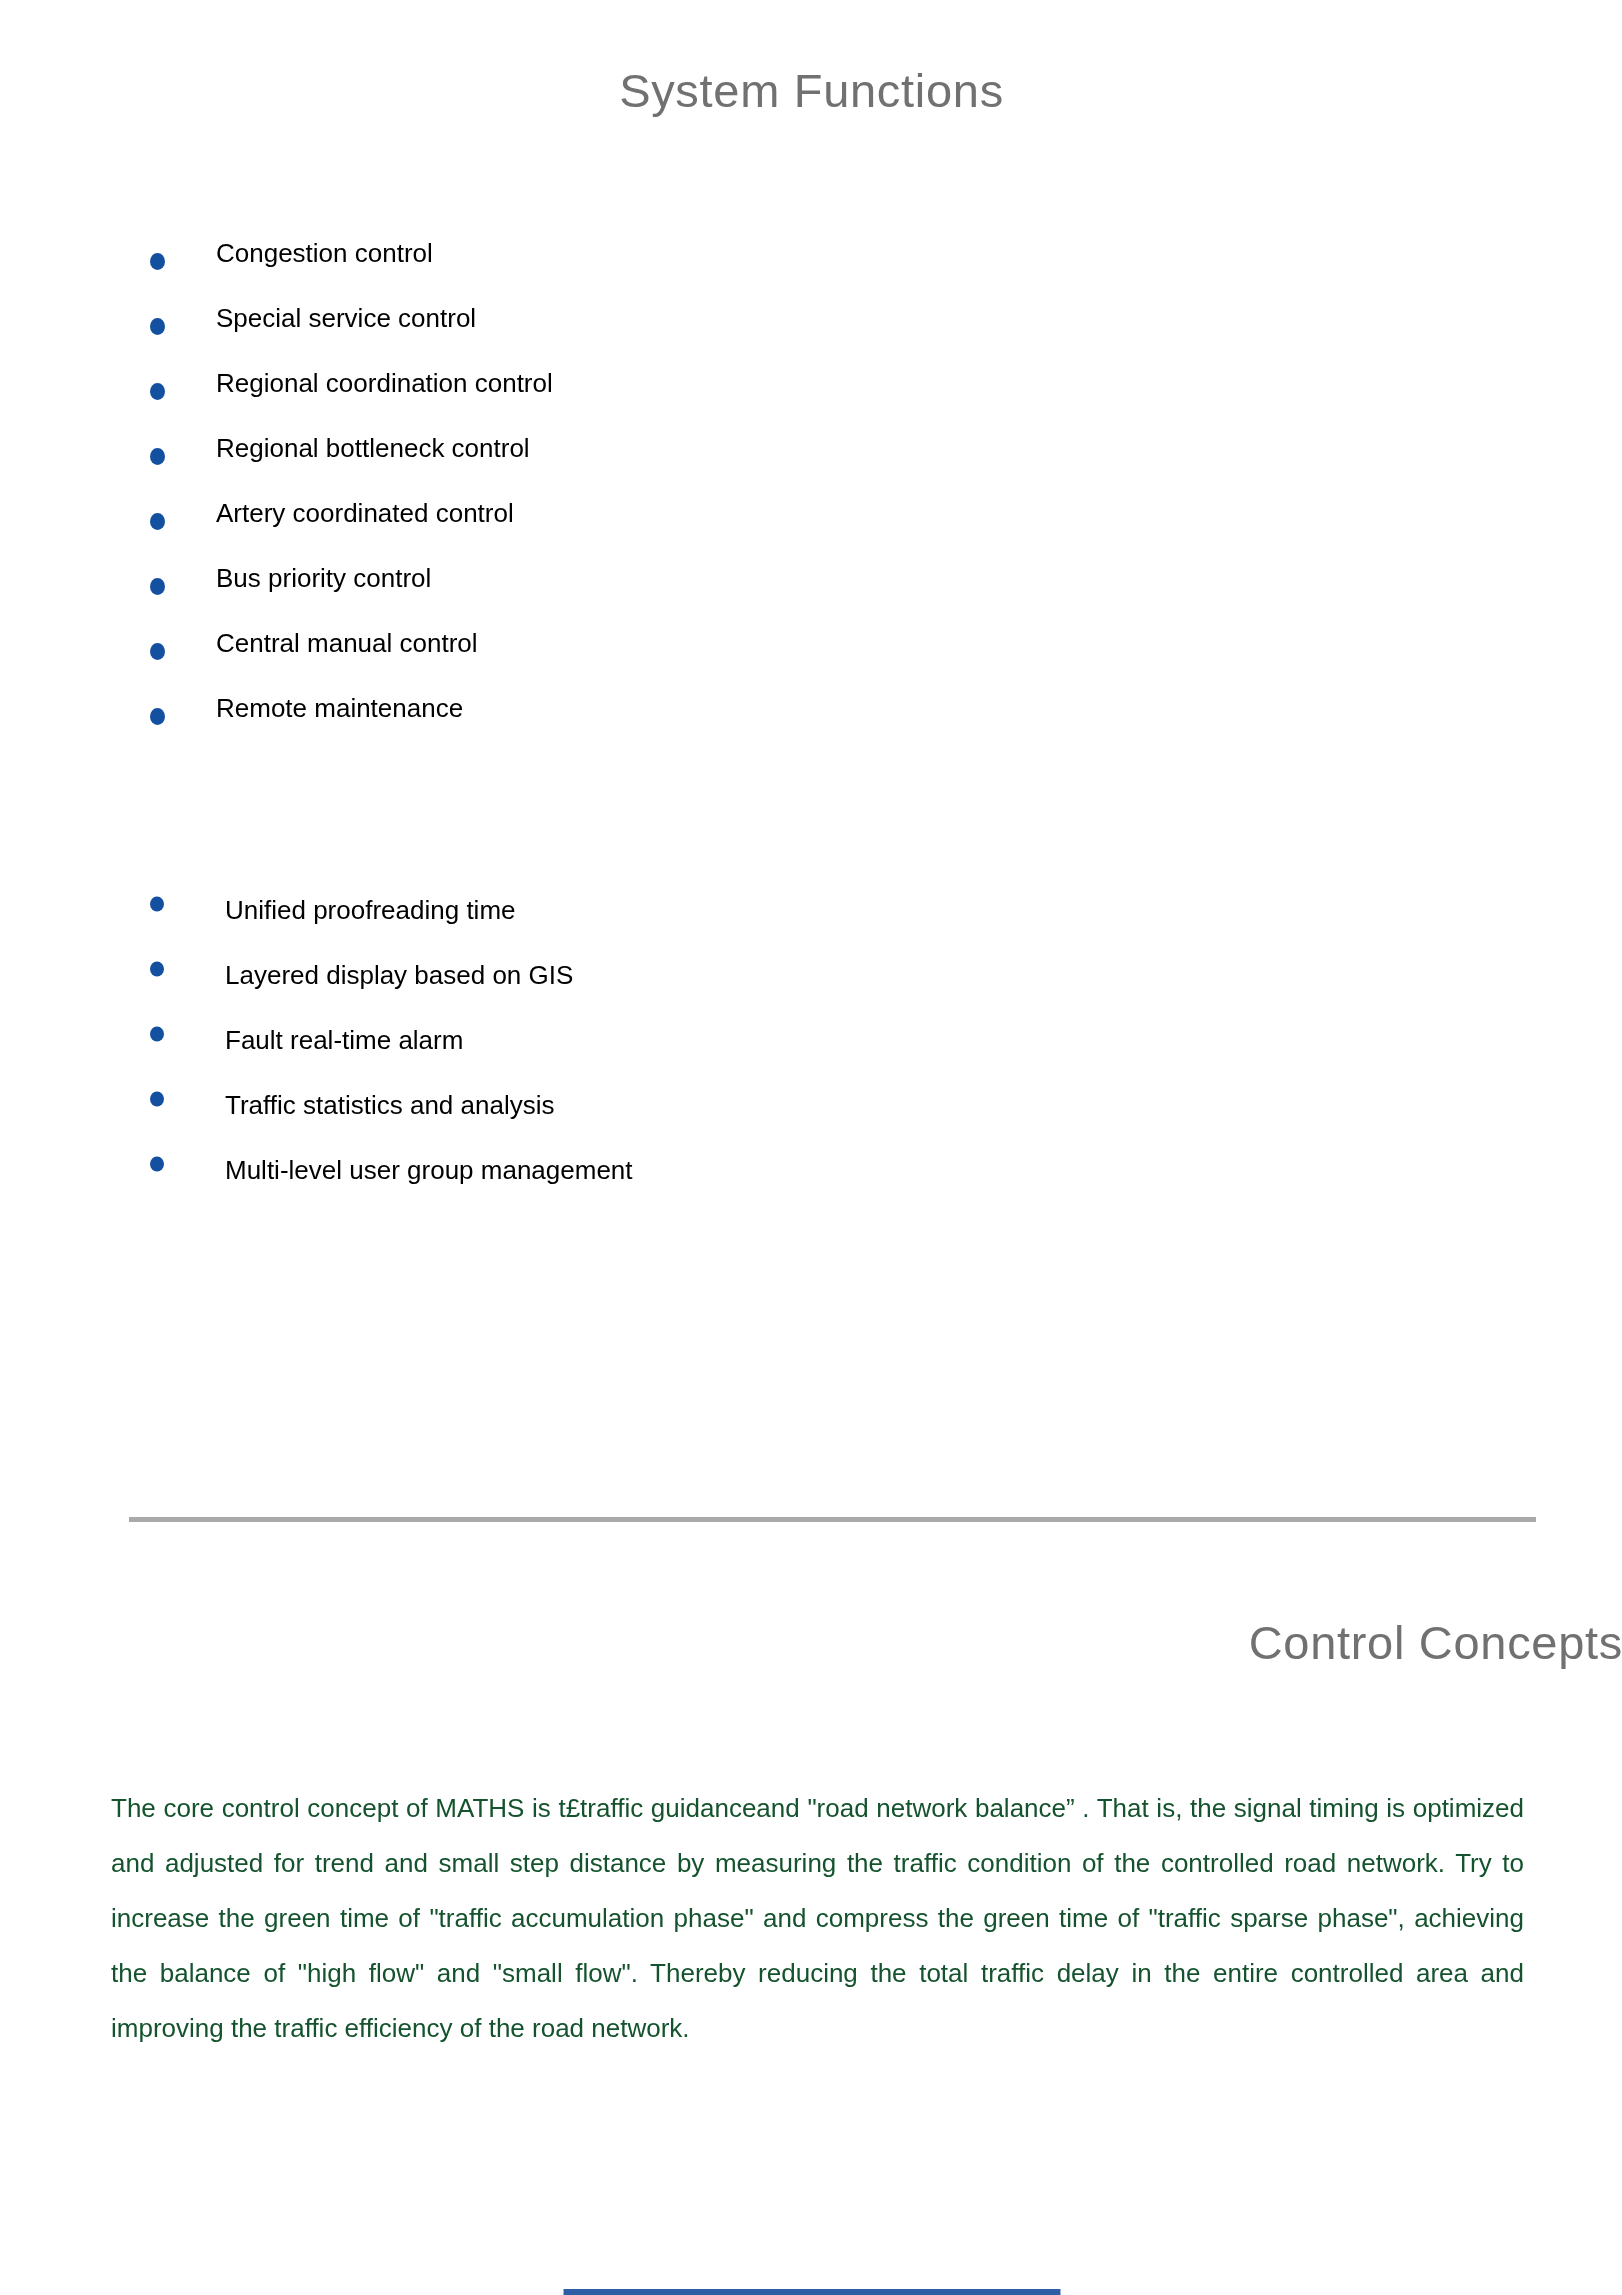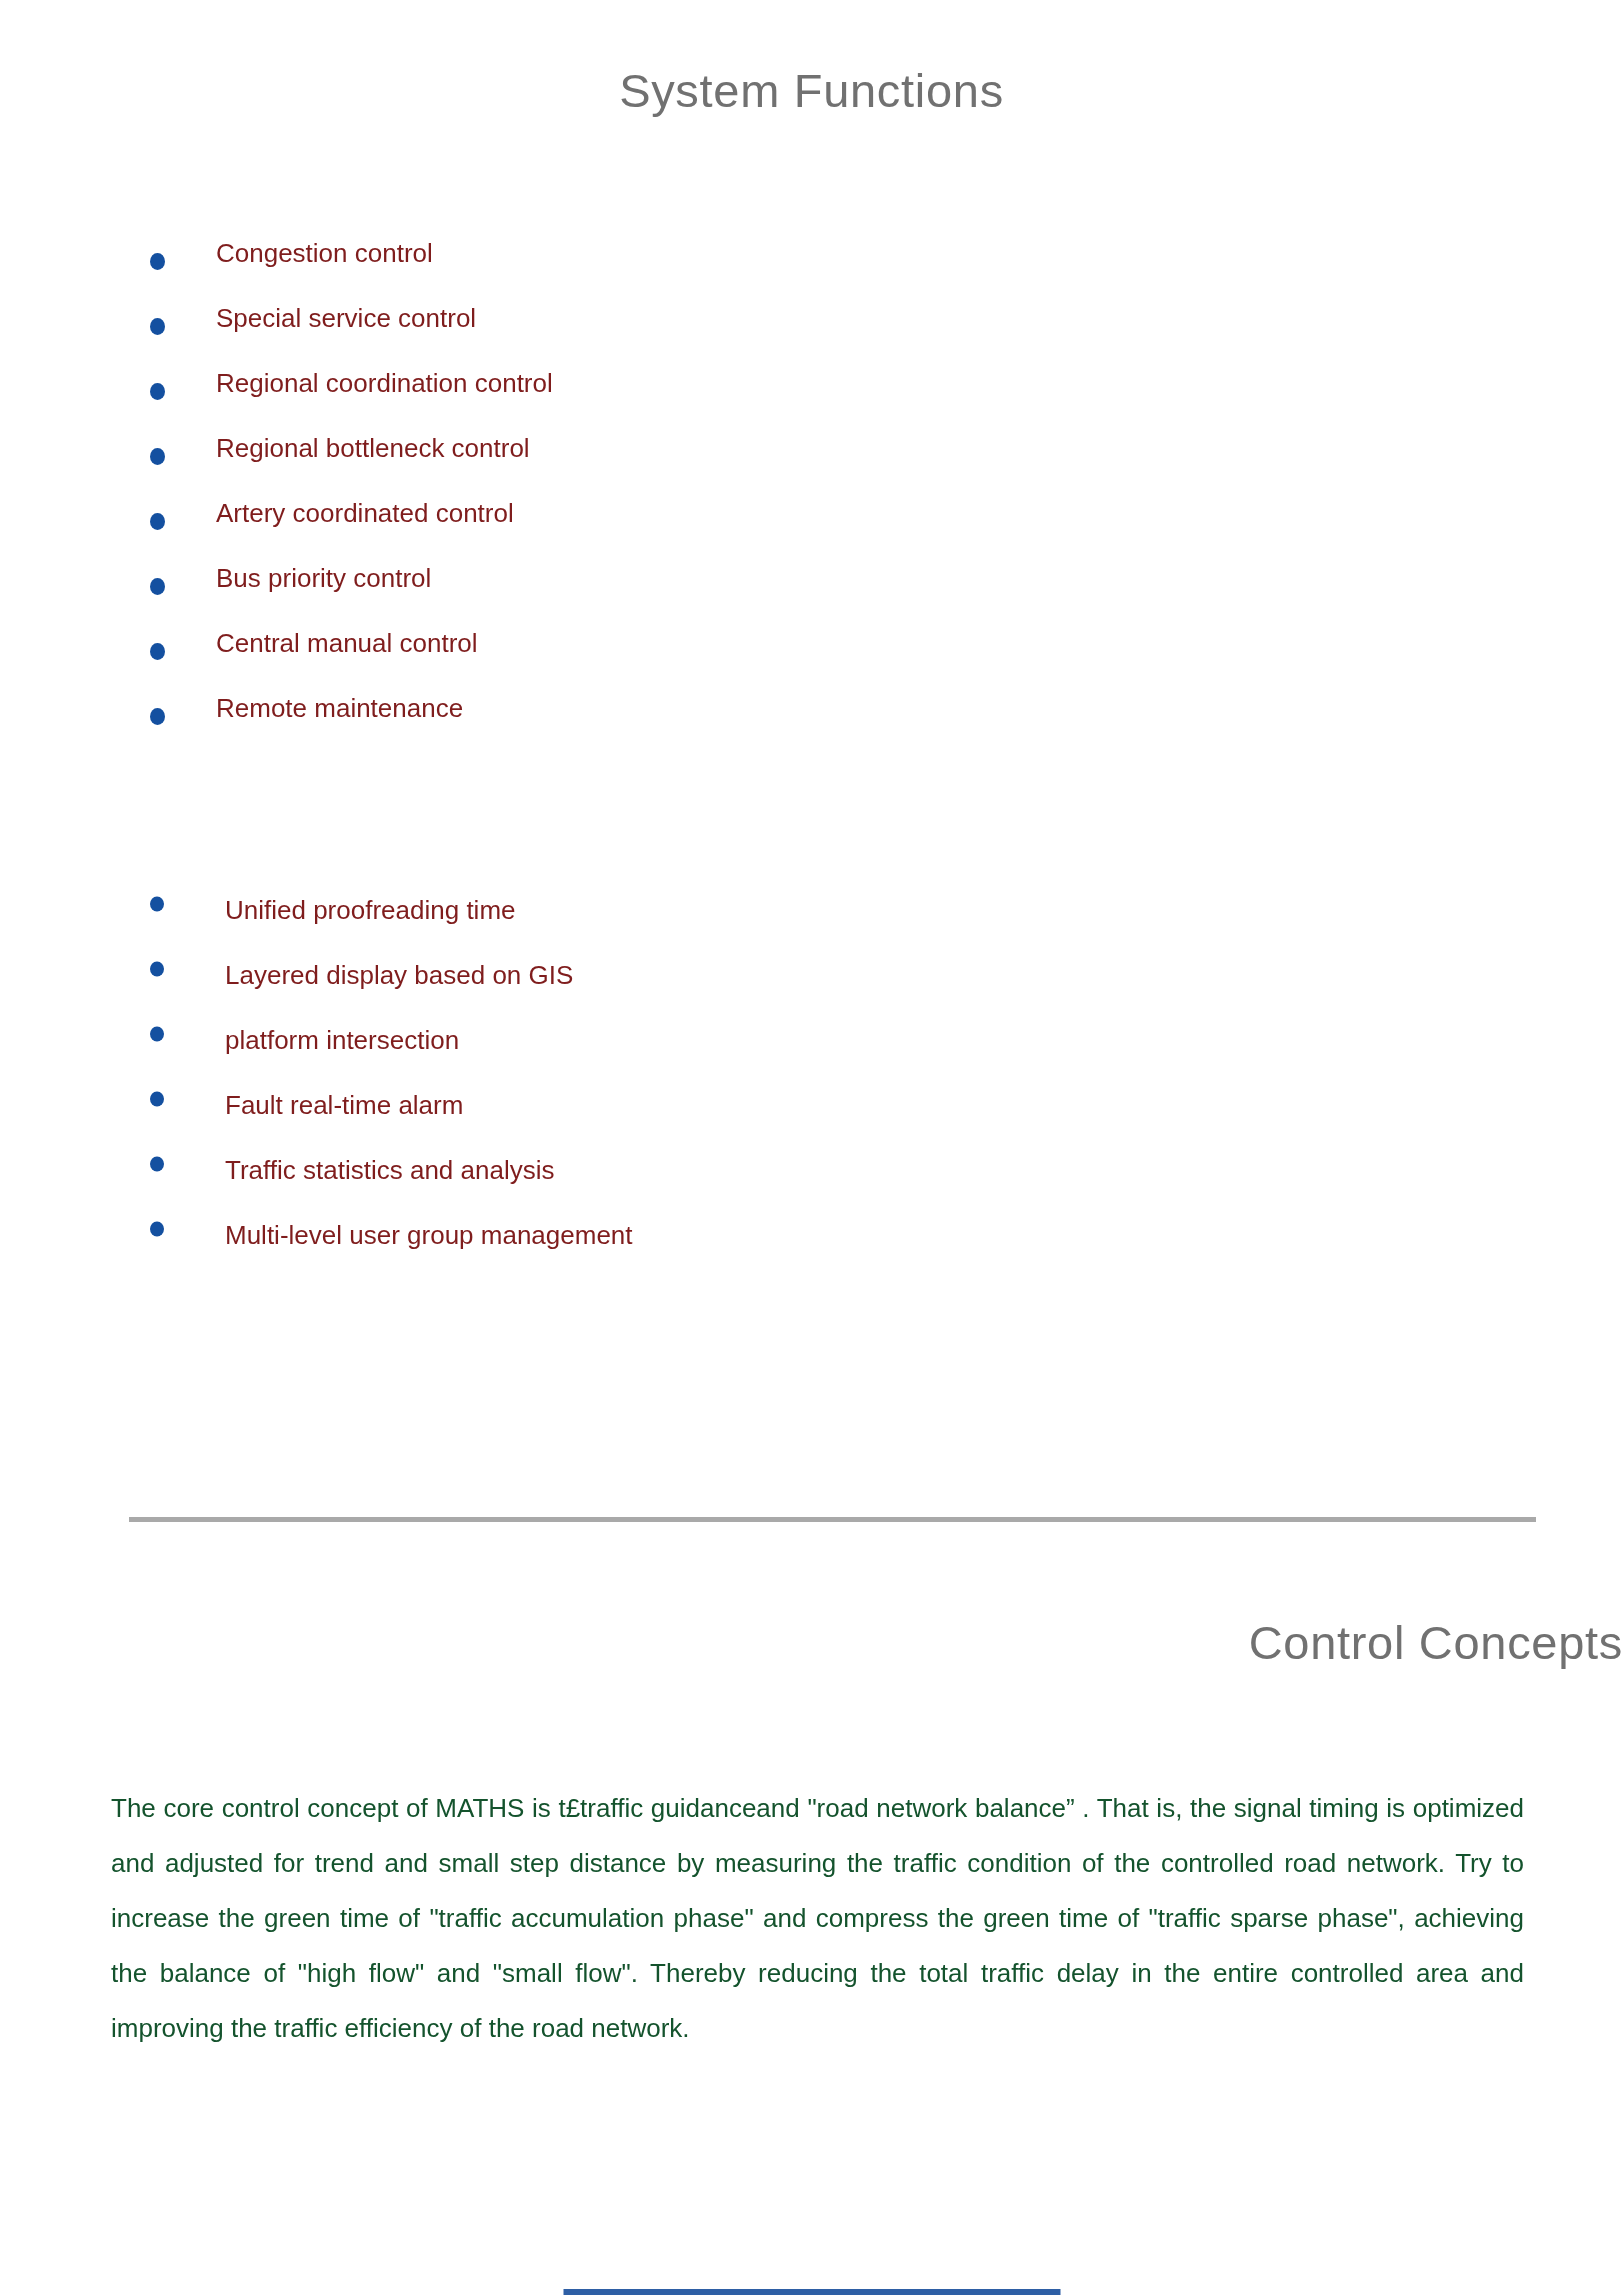--- a/index.html
+++ b/index.html
@@ -47,21 +47,21 @@
     width: 15px;
     height: 17px;
     border-radius: 50%;
     background: #1450a0;
   }
   #list-primary .bullet   { transform: translateY(7.9px); }
   #list-secondary .bullet { transform: translateY(-6.5px); width: 14.4px; height: 15.7px; }
 
   ul.feature-list .label {
     font-size: 26px;
-    color: #7f1d1d;
+    color: #000000;
   }
   #list-primary .label   { margin-left: 216px; }
   #list-secondary .label { margin-left: 225px; }
 
   .divider {
     position: absolute;
     top: 1517px;
     left: 129px;
     width: 1407px;
     height: 4.6px;
@@ -133,24 +133,20 @@
     <li>
       <span class="bullet"></span>
       <span class="label">Unified proofreading time</span>
     </li>
     <li>
       <span class="bullet"></span>
       <span class="label">Layered display based on GIS</span>
     </li>
     <li>
       <span class="bullet"></span>
-      <span class="label">platform intersection</span>
-    </li>
-    <li>
-      <span class="bullet"></span>
       <span class="label">Fault real-time alarm</span>
     </li>
     <li>
       <span class="bullet"></span>
       <span class="label">Traffic statistics and analysis</span>
     </li>
     <li>
       <span class="bullet"></span>
       <span class="label">Multi-level user group management</span>
     </li>

